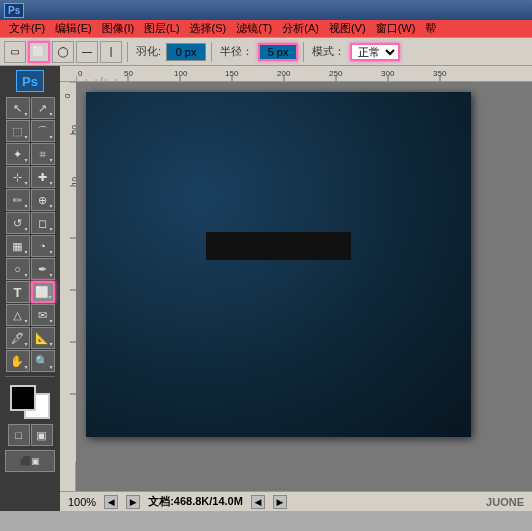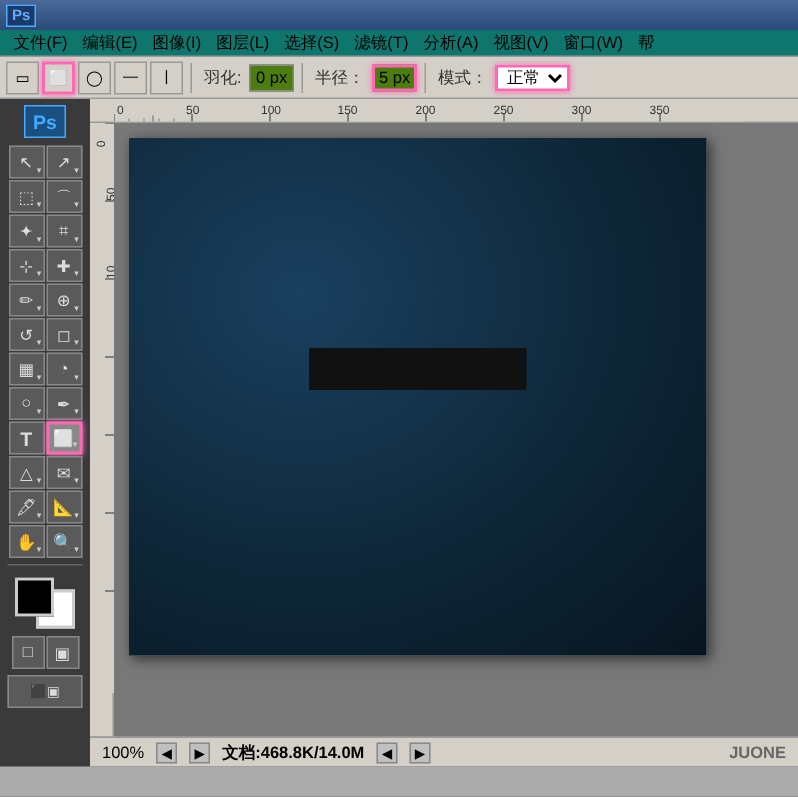--- a/index.html
+++ b/index.html
@@ -28,21 +28,21 @@
       color: #6af;
       font-weight: bold;
       font-size: 10px;
       padding: 1px 3px;
       margin-right: 6px;
       border: 1px solid #5af;
     }
 
     
     #menu-bar {
-      background: #0f766e;
+      background: #ef4444;
       height: 18px;
       display: flex;
       align-items: center;
       padding: 0 4px;
       border-bottom: 1px solid #999;
       font-size: 11px;
     }
     .menu-item {
       padding: 0 5px;
       cursor: pointer;
@@ -77,24 +77,24 @@
       height: 20px;
       background: #999;
       margin: 0 3px;
     }
     .toolbar-label {
       font-size: 11px;
       margin: 0 3px;
       color: #333;
     }
     .toolbar-input {
-      width: 30px;
+      width: 40px;
       height: 18px;
       border: 1px solid #888;
-      background: #4d7c0f;
+      background: #0369a1;
       font-size: 11px;
       text-align: center;
       padding: 0 2px;
     }
     .toolbar-input.highlight {
       border: 2px solid #ff69b4;
       box-shadow: 0 0 4px #ff69b4;
     }
     .toolbar-select {
       height: 18px;

